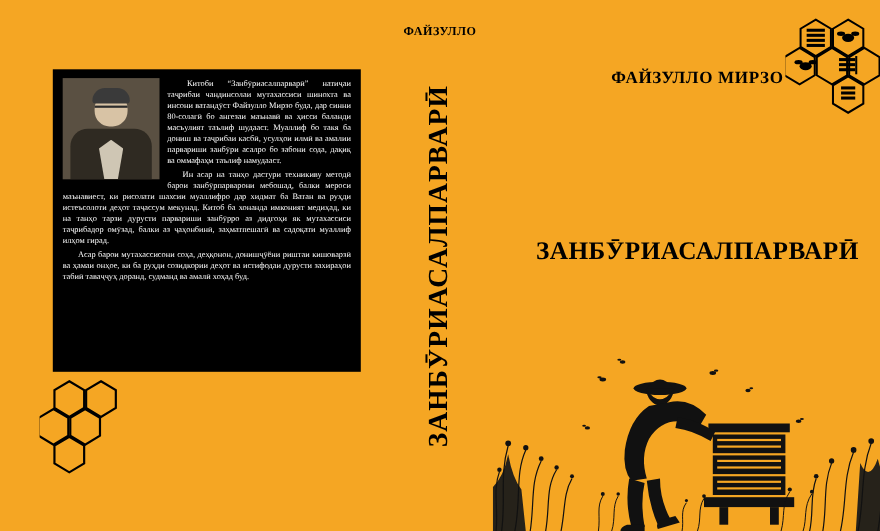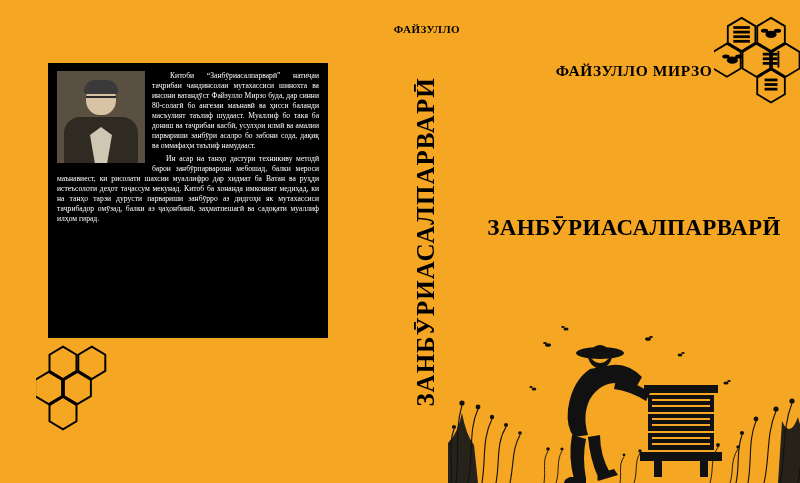--- a/index.html
+++ b/index.html
@@ -64,21 +64,21 @@
   .back-text-box p:first-of-type{text-indent:18px;}
 
   
   .honey-left{
     position:absolute;left:36px;bottom:50px;
     width:90px;height:90px;
   }
 
   
   .spine{
-    position:absolute;left:370px;top:0;width:58px;height:483px;margin-left:27px;
+    position:absolute;left:370px;top:0;width:58px;height:483px;
   }
   .spine-author{
     position:absolute;left:-40px;top:22px;width:140px;
     text-align:center;
     font-size:11px;font-weight:bold;letter-spacing:.5px;
     line-height:1.35;color:#000;
   }
   .spine-title{
     position:absolute;left:50%;top:50%;
     transform:translate(-50%,-50%) rotate(-90deg);
@@ -118,20 +118,21 @@
     <div class="back-text-box">
       <div class="author-photo">
         <div class="body"></div>
         <div class="shirt"></div>
         <div class="head"></div>
         <div class="hair"></div>
         <div class="glasses"></div>
       </div>
       <p>Китоби “Занбӯриасалпарварӣ” натиҷаи таҷрибаи чандинсолаи мутахассиси шинохта ва инсони ватандӯст Файзулло Мирзо буда, дар синни 80-солагӣ бо ангезаи маънавӣ ва ҳисси баланди масъулият таълиф шудааст. Муаллиф бо такя ба дониш ва таҷрибаи касбӣ, усулҳои илмӣ ва амалии парвариши занбӯри асалро бо забони сода, дақиқ ва оммафаҳм таълиф намудааст.</p>
       <p>Ин асар на танҳо дастури техникиву методӣ барои занбӯрпарварони мебошад, балки мероси маънавиест, ки рисолати шахсии муаллифро дар хидмат ба Ватан ва руҳди истеъсолоти деҳот таҷассум мекунад. Китоб ба хонанда имконият медиҳад, ки на танҳо тарзи дурусти парвариши занбӯрро аз дидгоҳи як мутахассиси таҷрибадор омӯзад, балки аз ҷаҳонбинӣ, заҳматпешагӣ ва садоқати муаллиф илҳом гирад.</p>
+      <p>Асар барои мутахассисони соҳа, деҳқонон, донишҷӯёни риштаи кишоварзӣ ва ҳамаи онҳое, ки ба руҳди созидкории деҳот ва истифодаи дурусти захираҳои табиӣ таваҷҷуҳ доранд, судманд ва амалӣ хоҳад буд.</p>
     </div>
 
     <svg class="honey-left" viewBox="0 0 100 100">
       <g fill="none" stroke="#000" stroke-width="2.2">
         <polygon points="30,4 45,13 45,31 30,40 15,31 15,13"></polygon>
         <polygon points="62,4 77,13 77,31 62,40 47,31 47,13"></polygon>
         <polygon points="14,32 29,41 29,59 14,68 -1,59 -1,41"></polygon>
         <polygon points="46,32 61,41 61,59 46,68 31,59 31,41"></polygon>
         <polygon points="30,60 45,69 45,87 30,96 15,87 15,69"></polygon>
       </g>

